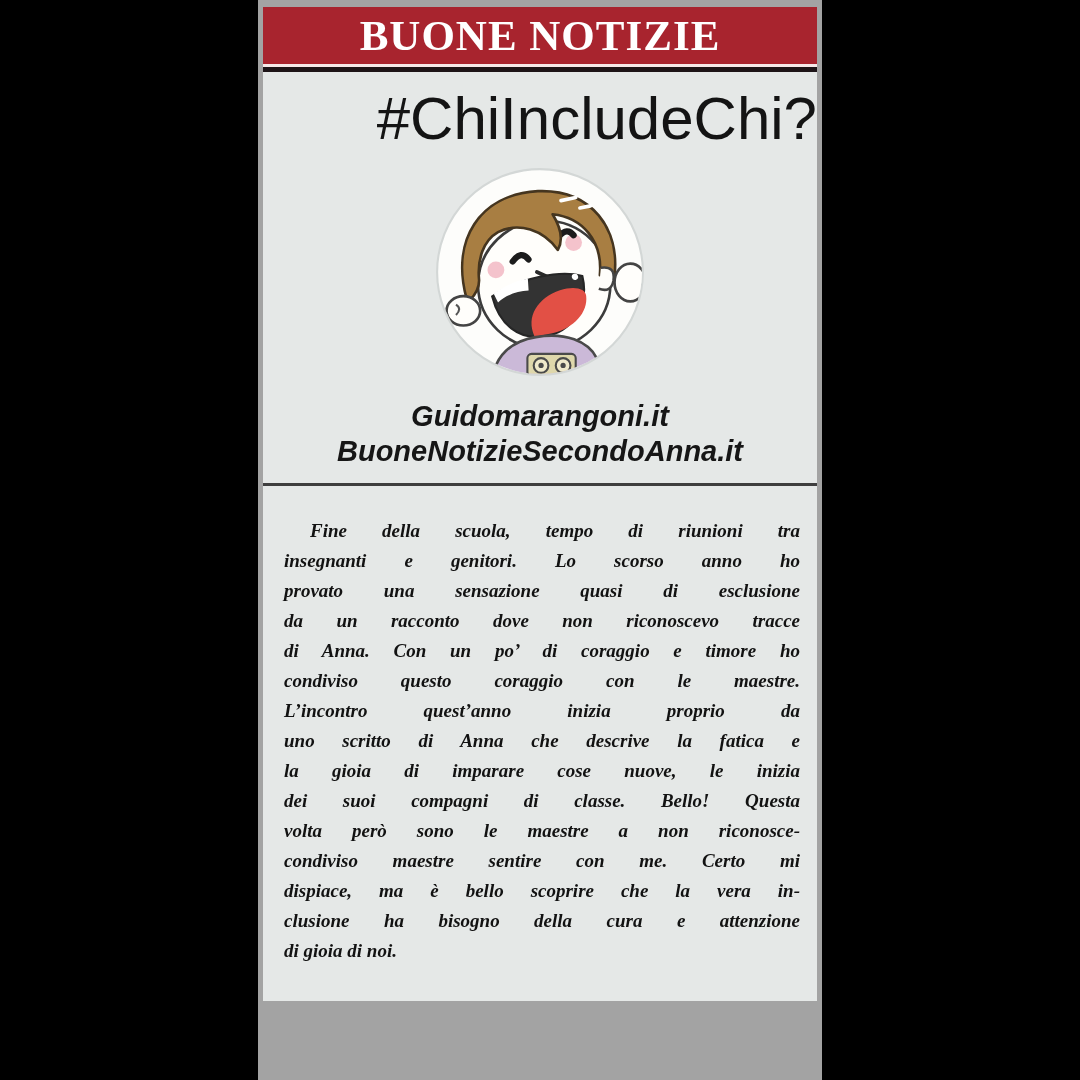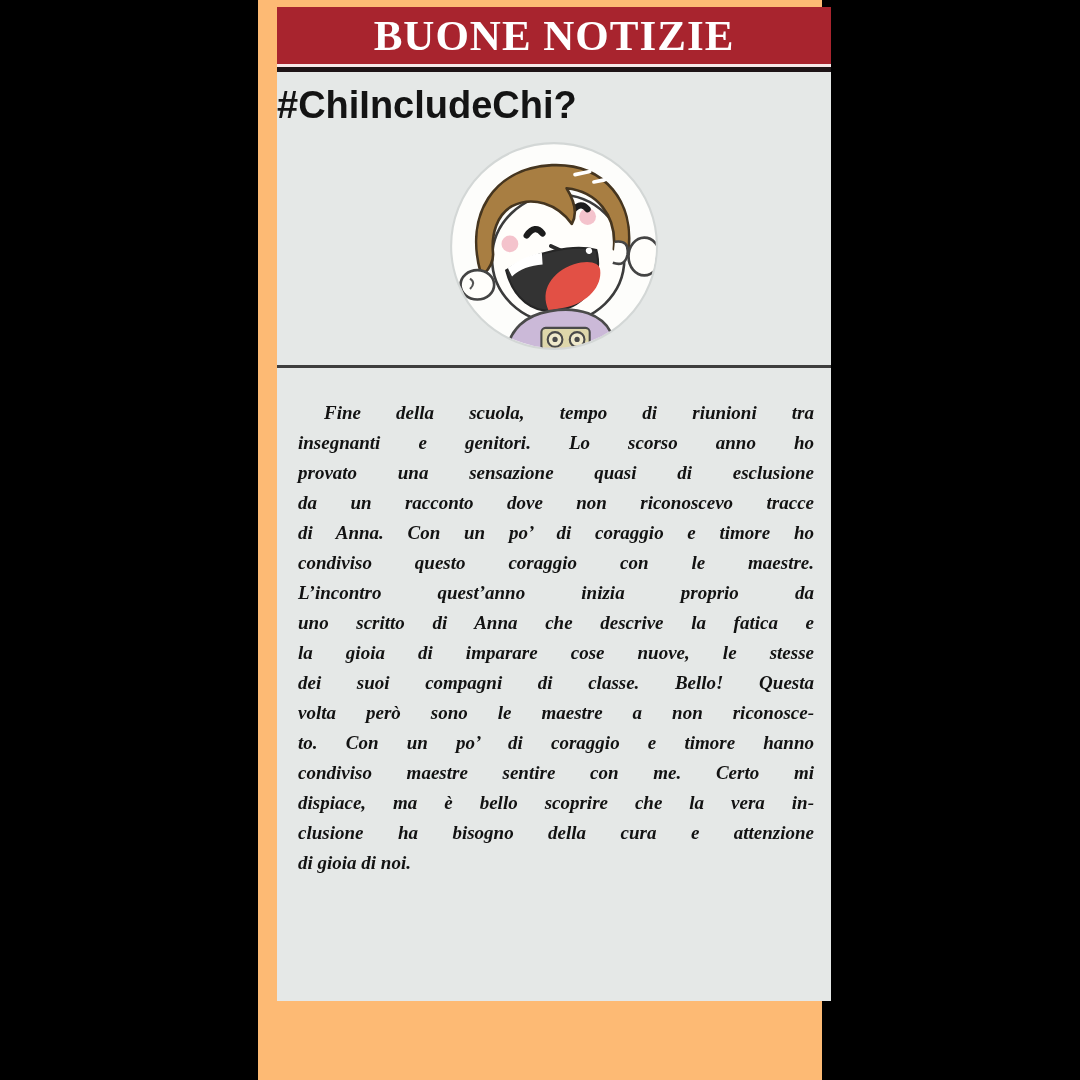--- a/index.html
+++ b/index.html
@@ -6,22 +6,22 @@
   html, body { background: #000; }
   .stage {
     width: 1080px; height: 1080px;
     background: #000000;
     display: flex; justify-content: center;
     font-family: "Liberation Sans", sans-serif;
     overflow: hidden;
   }
   .page {
     width: 564px; height: 1080px;
-    background: #fdba74;
-    padding: 7px 5px 0 19px;
+    background: #a3a3a3;
+    padding: 7px 5px 0 5px;
   }
   
   .banner { width: 554px; background: #a8242e; border-bottom: 5px solid #1d1417; }
   .banner-row {
     color: #ffffff;
     font-family: "Liberation Serif", serif;
     font-weight: 700;
     text-align: center;
     letter-spacing: 1px;
     display: flex; align-items: center; justify-content: center;
@@ -30,23 +30,23 @@
   .banner-divider  { height: 3px; background: #f6e8e8; }
   .banner-subtitle { height: 54px; font-size: 47px; }
   
   .content {
     width: 554px; height: 929px;
     background: #e5e8e7;
     overflow: hidden;
   }
   .hashtag {
     padding-top: 12px;
-    text-align: left;
-    font-size: 38px;
-    font-weight: 700;
+    text-align: right;
+    font-size: 60px;
+    font-weight: 400;
     color: #141414;
     letter-spacing: 0px;
   }
   .avatar-wrap {
     width: 210px; height: 210px;
     margin: 14px auto 0 auto;
   }
   .credits {
     margin-top: 22px;
     text-align: center;
@@ -139,36 +139,39 @@
             <path d="M55,200 C58,180 72,166 96,162 C124,157 146,166 154,182 C157,189 158,195 157,200 Z" fill="#cbb9d8" stroke="#4a4a4a" stroke-width="2.5"></path>
             <rect x="88" y="178" width="46" height="21" rx="4" fill="#ded7ab" stroke="#4a4a4a" stroke-width="2"></rect>
             <circle cx="101" cy="189" r="7" fill="#efe9cb" stroke="#4a4a4a" stroke-width="2"></circle>
             <circle cx="122" cy="189" r="7" fill="#efe9cb" stroke="#4a4a4a" stroke-width="2"></circle>
             <circle cx="101" cy="189" r="2.5" fill="#4a4a4a"></circle>
             <circle cx="122" cy="189" r="2.5" fill="#4a4a4a"></circle>
           </g>
         </svg>
       </div>
 
+      <div class="credits">
+        <div>Guidomarangoni.it</div>
+        <div>BuoneNotizieSecondoAnna.it</div>
+      </div>
 
       <div class="rule"></div>
 
       <div class="article">
           <div class="line first">Fine della scuola, tempo di riunioni tra</div>
           <div class="line">insegnanti e genitori. Lo scorso anno ho</div>
           <div class="line">provato una sensazione quasi di esclusione</div>
           <div class="line">da un racconto dove non riconoscevo tracce</div>
           <div class="line">di Anna. Con un po’ di coraggio e timore ho</div>
           <div class="line">condiviso questo coraggio con le maestre.</div>
           <div class="line">L’incontro quest’anno inizia proprio da</div>
           <div class="line">uno scritto di Anna che descrive la fatica e</div>
-          <div class="line">la gioia di imparare cose nuove, le stesse</div>
+          <div class="line">la gioia di imparare cose nuove, le inizia</div>
           <div class="line">dei suoi compagni di classe. Bello! Questa</div>
           <div class="line">volta però sono le maestre a non riconosce-</div>
-          <div class="line">to. Con un po’ di coraggio e timore hanno</div>
           <div class="line">condiviso maestre sentire con me. Certo mi</div>
           <div class="line">dispiace, ma è bello scoprire che la vera in-</div>
           <div class="line">clusione ha bisogno della cura e attenzione</div>
           <div class="line last">di gioia di noi.</div>
         </div>
 
     </div>
   </div>
 </div>
 

